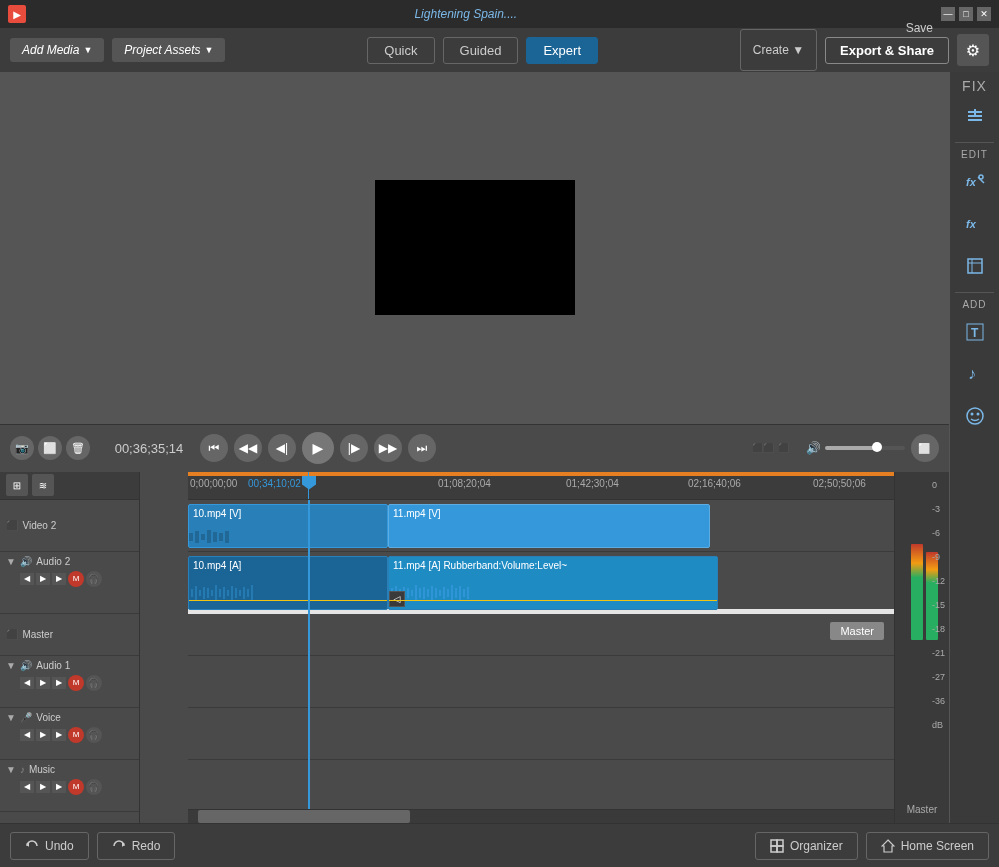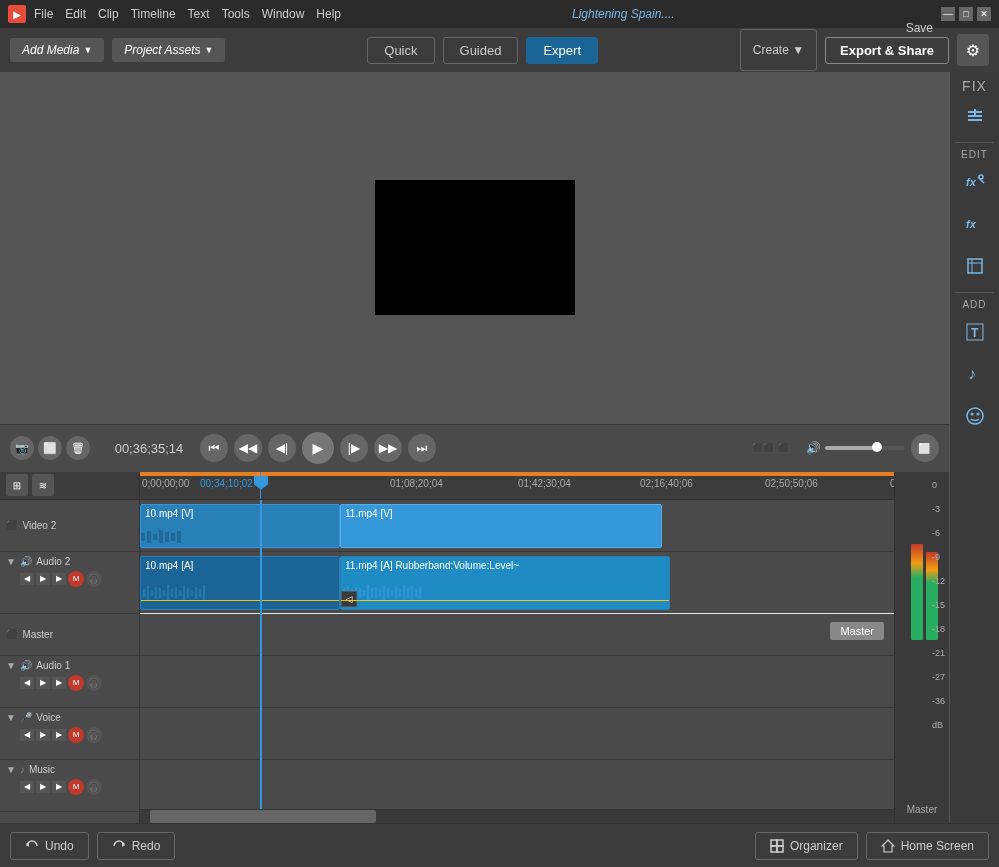--- a/index.html
+++ b/index.html
@@ -69,30 +69,20 @@
 
     
     .master-btn { background: #888; border: none; color: #fff; padding: 3px 10px; border-radius: 2px; cursor: pointer; font-size: 11px; position: absolute; right: 60px; top: 6px; }
   </style>
 </head>
 <body>
 
 <div id="title-bar">
   <div style="display:flex; align-items:center; gap:8px;">
     <div class="app-icon">▶</div>
-    <div class="menu-items">
-      <span>File</span>
-      <span>Edit</span>
-      <span>Clip</span>
-      <span>Timeline</span>
-      <span>Text</span>
-      <span>Tools</span>
-      <span>Window</span>
-      <span>Help</span>
-    </div>
   </div>
   <div class="title">Lightening Spain....</div>
   <div style="display:flex; align-items:center; gap:8px;">
     <span class="save-btn">Save</span>
     <div class="window-controls">
       <span>—</span>
       <span>□</span>
       <span>✕</span>
     </div>
   </div>
@@ -231,21 +221,21 @@
             <button style="width:14px;height:12px;background:#555;border:none;color:#fff;font-size:8px;cursor:pointer;">◀</button>
             <button style="width:14px;height:12px;background:#555;border:none;color:#fff;font-size:8px;cursor:pointer;">▶</button>
             <button style="width:14px;height:12px;background:#555;border:none;color:#fff;font-size:8px;cursor:pointer;">▶</button>
             <button style="width:16px;height:16px;background:#c0392b;border:none;border-radius:50%;color:#fff;font-size:8px;cursor:pointer;">M</button>
             <button style="width:16px;height:16px;background:#555;border:none;border-radius:50%;color:#fff;font-size:9px;cursor:pointer;">🎧</button>
           </div>
         </div>
 
       </div>
 
-      <div style="flex:1;display:flex;flex-direction:column;overflow:hidden;position:relative;">
+      <div style="flex:1;display:flex;flex-direction:column;overflow:hidden;position:relative;margin-left:48px;">
 
         <div id="timeline-ruler" style="height:28px;background:#3c3c3c;border-bottom:1px solid #333;position:relative;overflow:hidden;flex-shrink:0;">
 
           <div style="position:absolute;top:0;left:0;right:0;height:4px;background:#e67e22;"></div>
 
           <div class="ruler-time" style="left:2px;top:6px;font-size:10px;color:#aaa;">0;00;00;00</div>
           <div style="position:absolute;left:120px;top:0;width:1px;height:28px;background:#3498db;z-index:10;"></div>
 
           <div style="position:absolute;left:60px;top:6px;font-size:10px;color:#3498db;">00;34;10;02</div>
           <div class="ruler-time" style="left:250px;top:6px;font-size:10px;color:#aaa;">01;08;20;04</div>
@@ -276,21 +266,21 @@
                   <rect x="36" y="2" width="4" height="12" fill="#1a5276"></rect>
                 </svg>
               </div>
             </div>
 
             <div class="clip clip-video" style="left:200px;width:322px;top:4px;height:44px;background:#3498db;border:1px solid #5dade2;position:absolute;border-radius:2px;padding:3px 4px;overflow:hidden;">
               <span style="font-size:10px;color:#fff;">11.mp4 [V]</span>
             </div>
           </div>
 
-          <div style="min-height:62px;border-bottom:1px solid #e5e5e5;position:relative;background:#4a4a4a;">
+          <div style="min-height:62px;border-bottom:5px solid #e5e5e5;position:relative;background:#4a4a4a;">
 
             <div class="clip clip-audio" style="left:0;width:200px;top:4px;height:54px;background:#1a6496;border:1px solid #2980b9;position:absolute;border-radius:2px;padding:3px 4px;overflow:hidden;">
               <span style="font-size:10px;color:#fff;">10.mp4 [A]</span>
               
               <div style="position:absolute;bottom:6px;left:0;right:0;height:20px;">
                 <svg width="200" height="20" viewBox="0 0 200 20">
                   <g fill="#2980b9" opacity="0.8">
                     <rect x="2" y="6" width="2" height="8"></rect>
                     <rect x="6" y="3" width="2" height="14"></rect>
                     <rect x="10" y="7" width="2" height="6"></rect>

